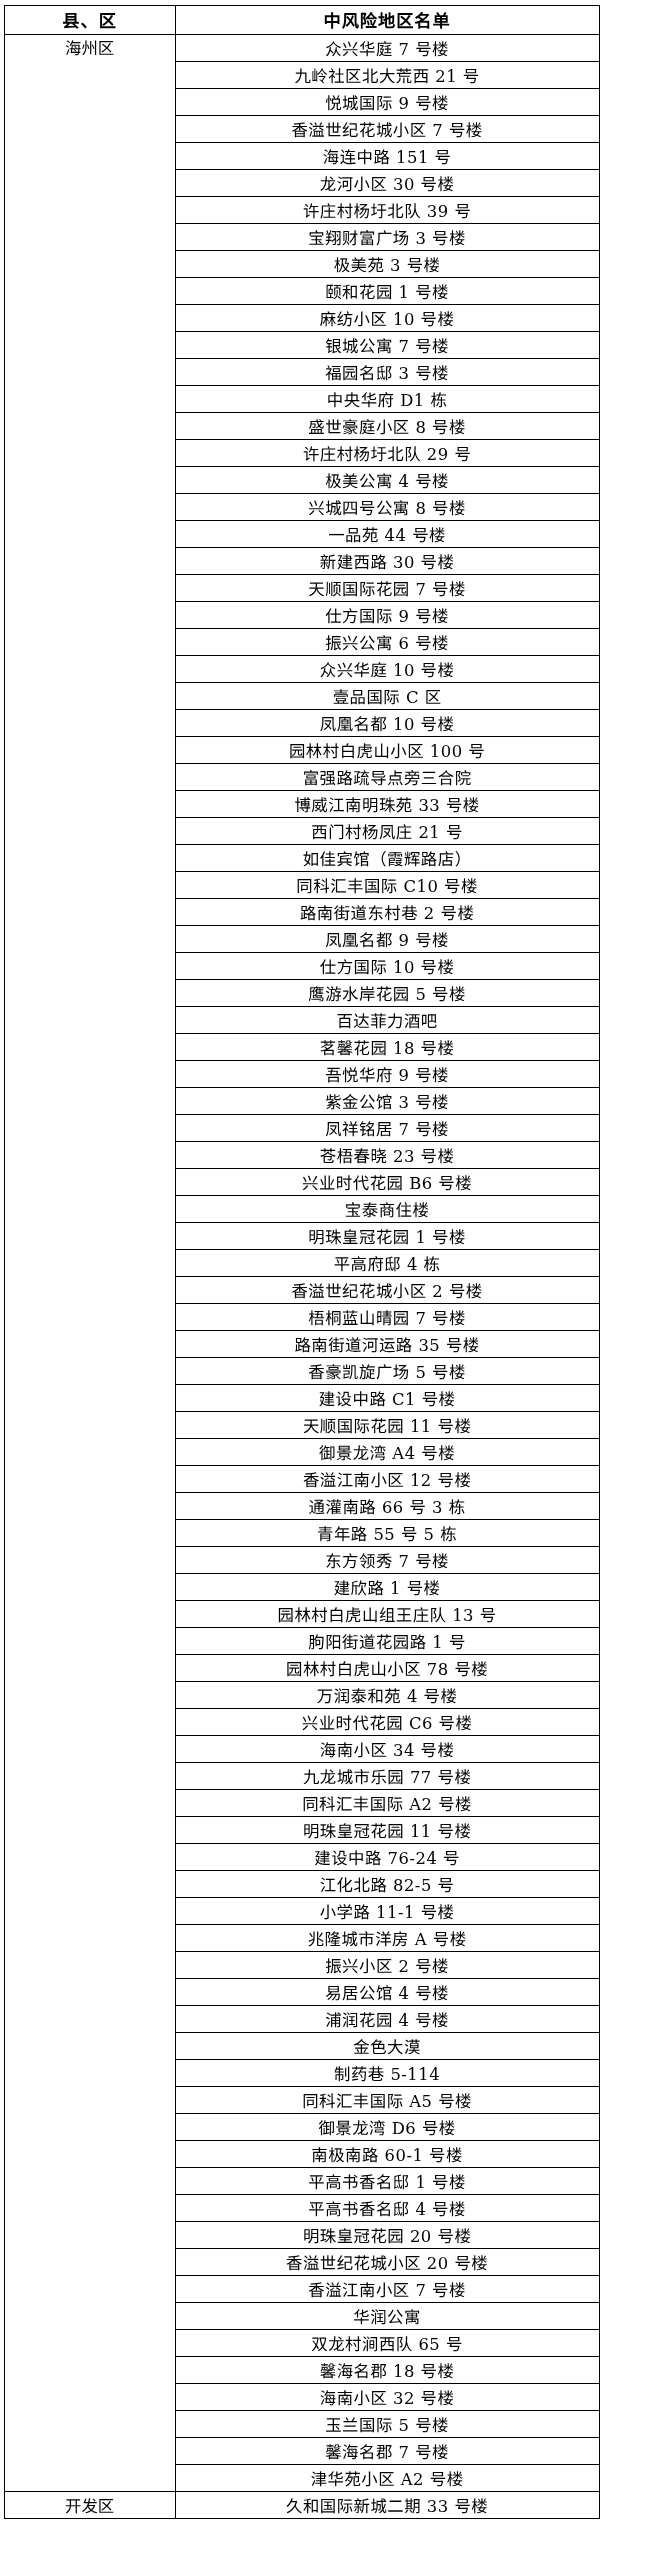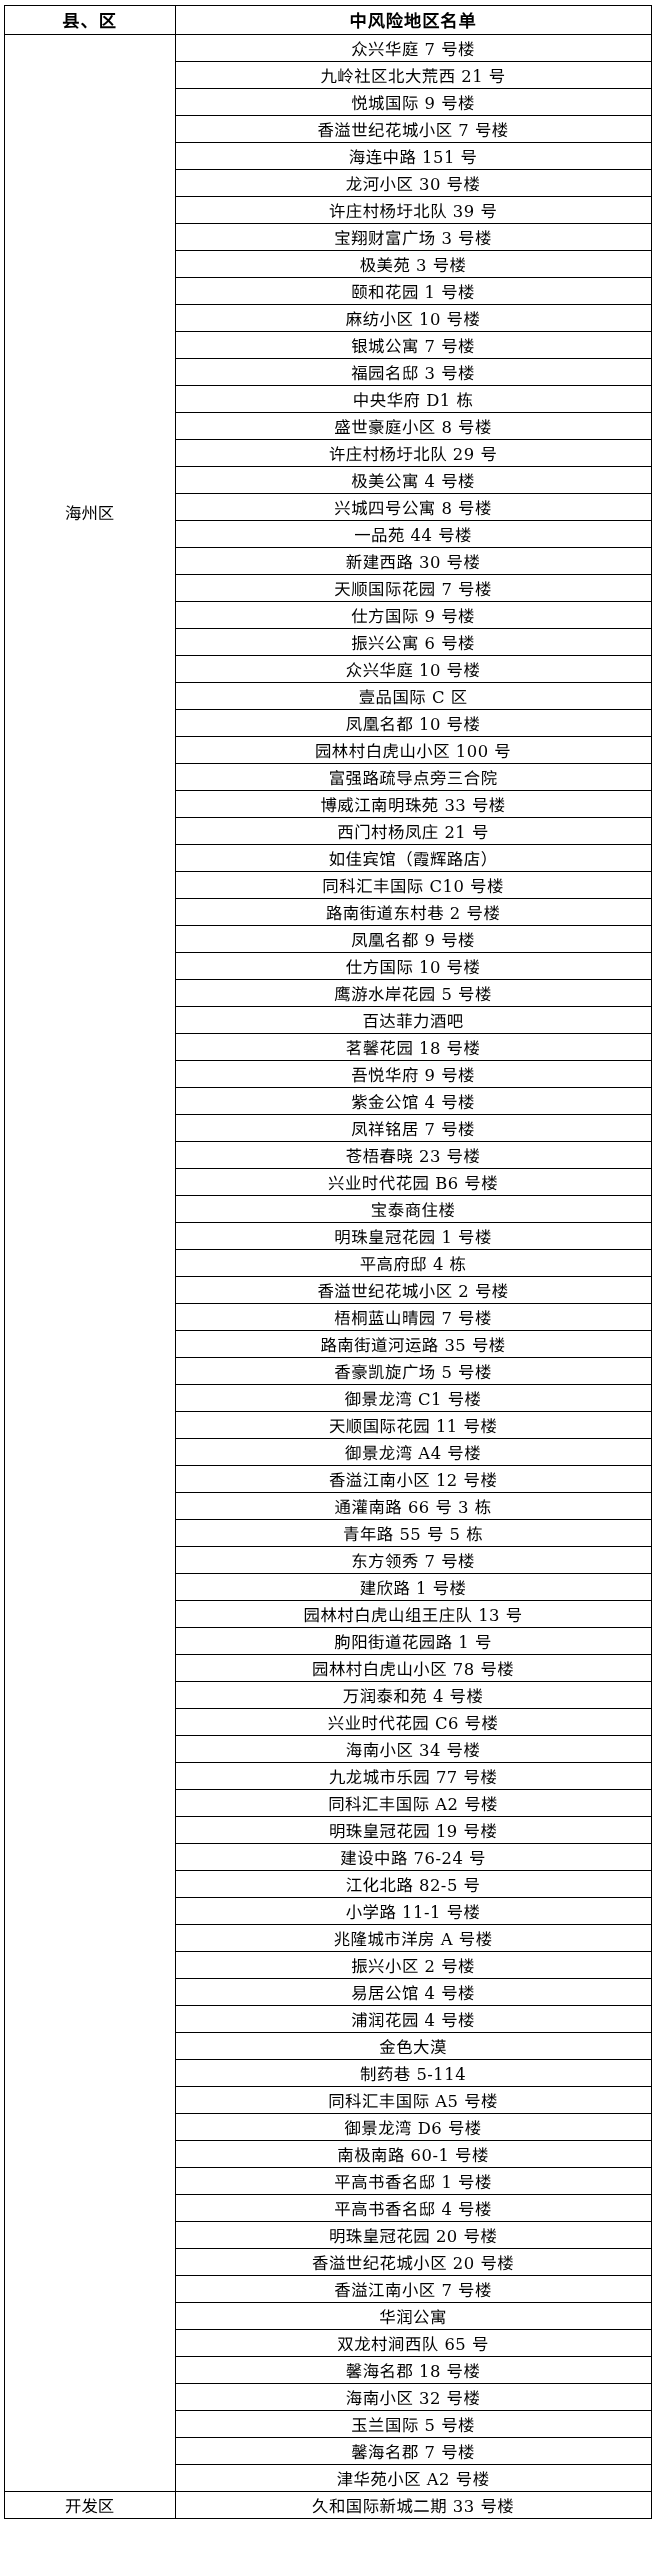--- a/index.html
+++ b/index.html
@@ -11,21 +11,21 @@
     width: 656px;
     color: #000000;
     font-family: "DejaVu Serif", "Liberation Serif", serif;
   }
   .page {
     padding: 4.5px 0 0 3.6px;
   }
   table.risk-table {
     border-collapse: collapse;
     table-layout: fixed;
-    width: 648px;
+    width: 596px;
     border: 1.8px solid #000000;
   }
   .risk-table col.col-district { width: 171px; }
   .risk-table th, .risk-table td {
     border: 0.9px solid #000000;
     text-align: center;
     vertical-align: middle;
     padding: 0;
     overflow: hidden;
     white-space: nowrap;
@@ -37,21 +37,20 @@
     letter-spacing: 0.9px;
   }
   .risk-table td {
     height: 26px;
     font-size: 16.4px;
     font-weight: normal;
   }
   
   td.district-cell.offset-label {
     vertical-align: top;
-    padding-top: 465px;
   }
   td.area-cell { letter-spacing: 0.5px; }
 </style>
 </head>
 <body>
 
 <div class="page">
   <table class="risk-table">
     <colgroup>
       <col class="col-district">
@@ -176,21 +175,21 @@
         <tr>
           <td class="area-cell">百达菲力酒吧</td>
         </tr>
         <tr>
           <td class="area-cell">茗馨花园 18 号楼</td>
         </tr>
         <tr>
           <td class="area-cell">吾悦华府 9 号楼</td>
         </tr>
         <tr>
-          <td class="area-cell">紫金公馆 4 号楼</td>
+          <td class="area-cell">紫金公馆 3 号楼</td>
         </tr>
         <tr>
           <td class="area-cell">凤祥铭居 7 号楼</td>
         </tr>
         <tr>
           <td class="area-cell">苍梧春晓 23 号楼</td>
         </tr>
         <tr>
           <td class="area-cell">兴业时代花园 B6 号楼</td>
         </tr>
@@ -209,21 +208,21 @@
         <tr>
           <td class="area-cell">梧桐蓝山晴园 7 号楼</td>
         </tr>
         <tr>
           <td class="area-cell">路南街道河运路 35 号楼</td>
         </tr>
         <tr>
           <td class="area-cell">香豪凯旋广场 5 号楼</td>
         </tr>
         <tr>
-          <td class="area-cell">御景龙湾 C1 号楼</td>
+          <td class="area-cell">建设中路 C1 号楼</td>
         </tr>
         <tr>
           <td class="area-cell">天顺国际花园 11 号楼</td>
         </tr>
         <tr>
           <td class="area-cell">御景龙湾 A4 号楼</td>
         </tr>
         <tr>
           <td class="area-cell">香溢江南小区 12 号楼</td>
         </tr>
@@ -257,21 +256,21 @@
         <tr>
           <td class="area-cell">海南小区 34 号楼</td>
         </tr>
         <tr>
           <td class="area-cell">九龙城市乐园 77 号楼</td>
         </tr>
         <tr>
           <td class="area-cell">同科汇丰国际 A2 号楼</td>
         </tr>
         <tr>
-          <td class="area-cell">明珠皇冠花园 19 号楼</td>
+          <td class="area-cell">明珠皇冠花园 11 号楼</td>
         </tr>
         <tr>
           <td class="area-cell">建设中路 76-24 号</td>
         </tr>
         <tr>
           <td class="area-cell">江化北路 82-5 号</td>
         </tr>
         <tr>
           <td class="area-cell">小学路 11-1 号楼</td>
         </tr>

